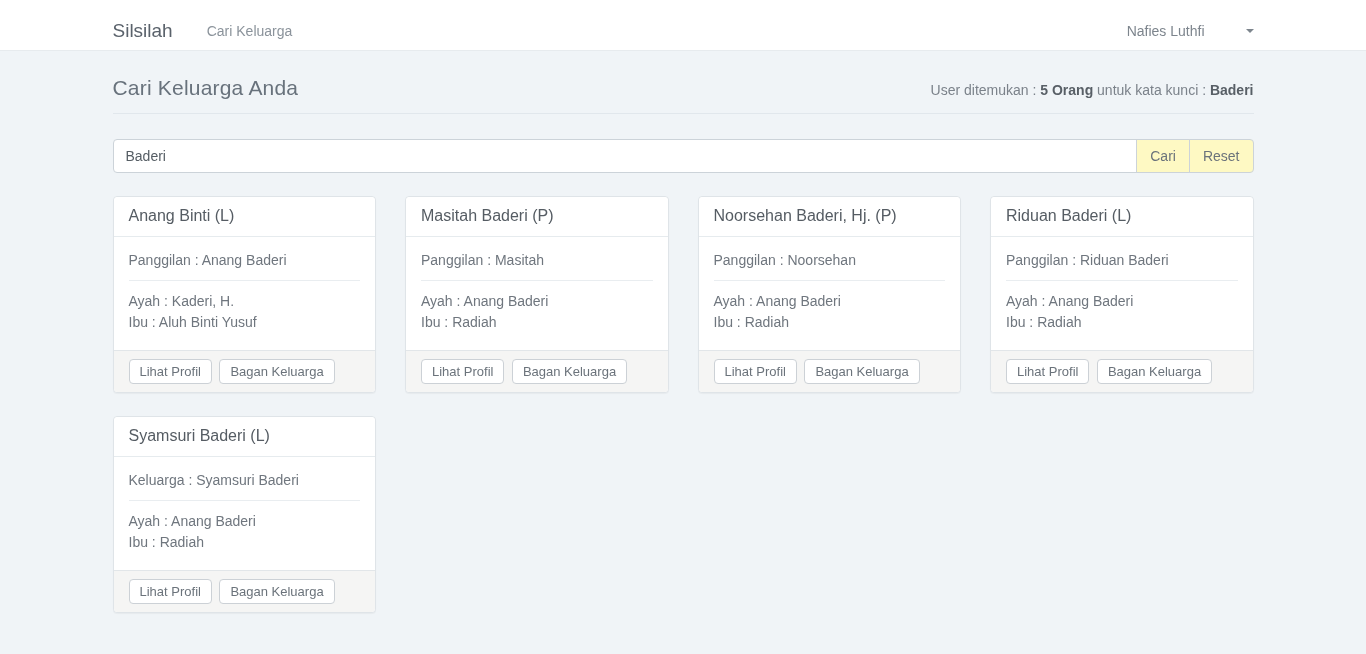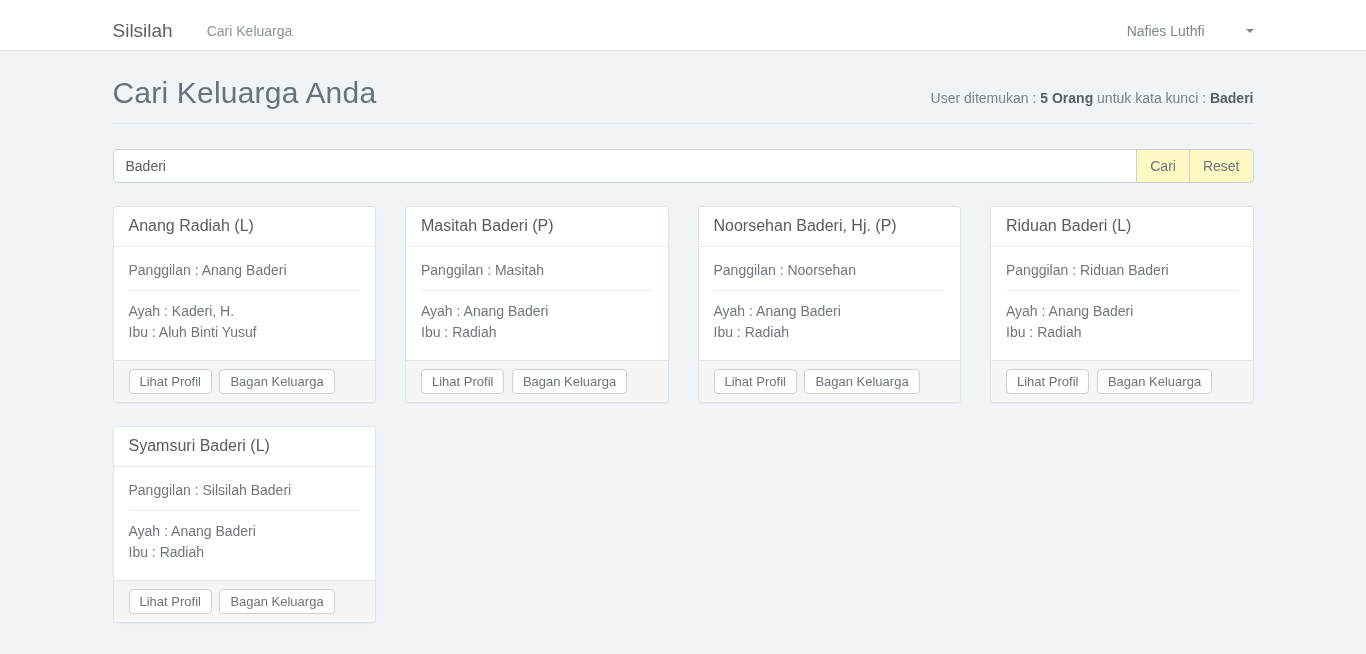--- a/index.html
+++ b/index.html
@@ -18,21 +18,21 @@
   .nav-inner { display: flex; align-items: center; height: 62px; }
   .brand { font-size: 19px; color: #5a626b; text-decoration: none; margin-right: 34px; cursor: pointer; }
   .nav-link { font-size: 14px; color: #8b939b; text-decoration: none; cursor: pointer; }
   .nav-right { margin-left: auto; }
   .user-menu { font-size: 14px; color: #7d858d; text-decoration: none; display: inline-flex; align-items: center; cursor: pointer; gap: 34px; }
   .caret { width: 0; height: 0; border-left: 4px solid transparent; border-right: 4px solid transparent; border-top: 4px solid #7d858d; display: inline-block; margin-left: 7px; }
 
   
   .page-header { display: flex; align-items: baseline; justify-content: space-between;
     padding: 25px 0 13px; border-bottom: 1px solid #e1e7ec; margin-bottom: 25px; }
-  .page-title { font-size: 30px; font-weight: 400; color: #68727c; margin: 0; letter-spacing: 0.2px; }
+  .page-title { font-size: 21px; font-weight: 400; color: #68727c; margin: 0; letter-spacing: 0.2px; }
   .result-summary { font-size: 14px; color: #7b828a; margin: 0; }
   .result-summary b { color: #585f66; }
 
   
   .search-group { display: flex; margin-bottom: 23px; }
   .search-input {
     flex: 1; height: 34px; padding: 6px 12px;
     border: 1px solid #ccd3d9; border-radius: 4px 0 0 4px;
     font-size: 14px; color: #555d64; background: #fff; outline: none;
     font-family: "Liberation Sans", sans-serif;
@@ -81,21 +81,21 @@
 
   <div class="search-group">
     <input class="search-input" type="text" value="Baderi" style="">
     <button class="btn btn-cari">Cari</button>
     <button class="btn btn-reset">Reset</button>
   </div>
 
   <div class="grid" id="cards-grid">
   <div class="panel">
     <div class="panel-heading">
-      <span>Anang Radiah (L)</span>
+      <span>Anang Binti (L)</span>
     </div>
     <div class="panel-body">
       <div>Panggilan : Anang Baderi</div>
       <hr>
       <div>Ayah : Kaderi, H.</div>
       <div>Ibu : Aluh Binti Yusuf</div>
     </div>
     <div class="panel-footer">
       <button class="btn-xs">Lihat Profil</button>
       <button class="btn-xs">Bagan Keluarga</button>
@@ -148,21 +148,21 @@
       <button class="btn-xs">Lihat Profil</button>
       <button class="btn-xs">Bagan Keluarga</button>
     </div>
   </div>
 
   <div class="panel">
     <div class="panel-heading">
       <span>Syamsuri Baderi (L)</span>
     </div>
     <div class="panel-body">
-      <div>Panggilan : Silsilah Baderi</div>
+      <div>Keluarga : Syamsuri Baderi</div>
       <hr>
       <div>Ayah : Anang Baderi</div>
       <div>Ibu : Radiah</div>
     </div>
     <div class="panel-footer">
       <button class="btn-xs">Lihat Profil</button>
       <button class="btn-xs">Bagan Keluarga</button>
     </div>
   </div>
 </div>

